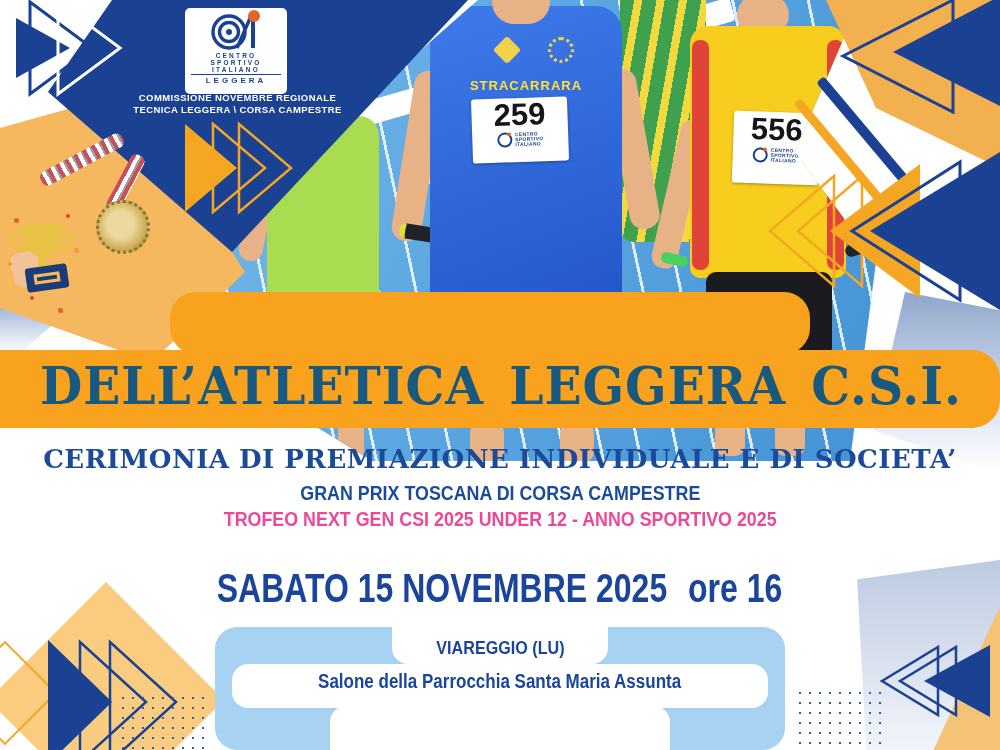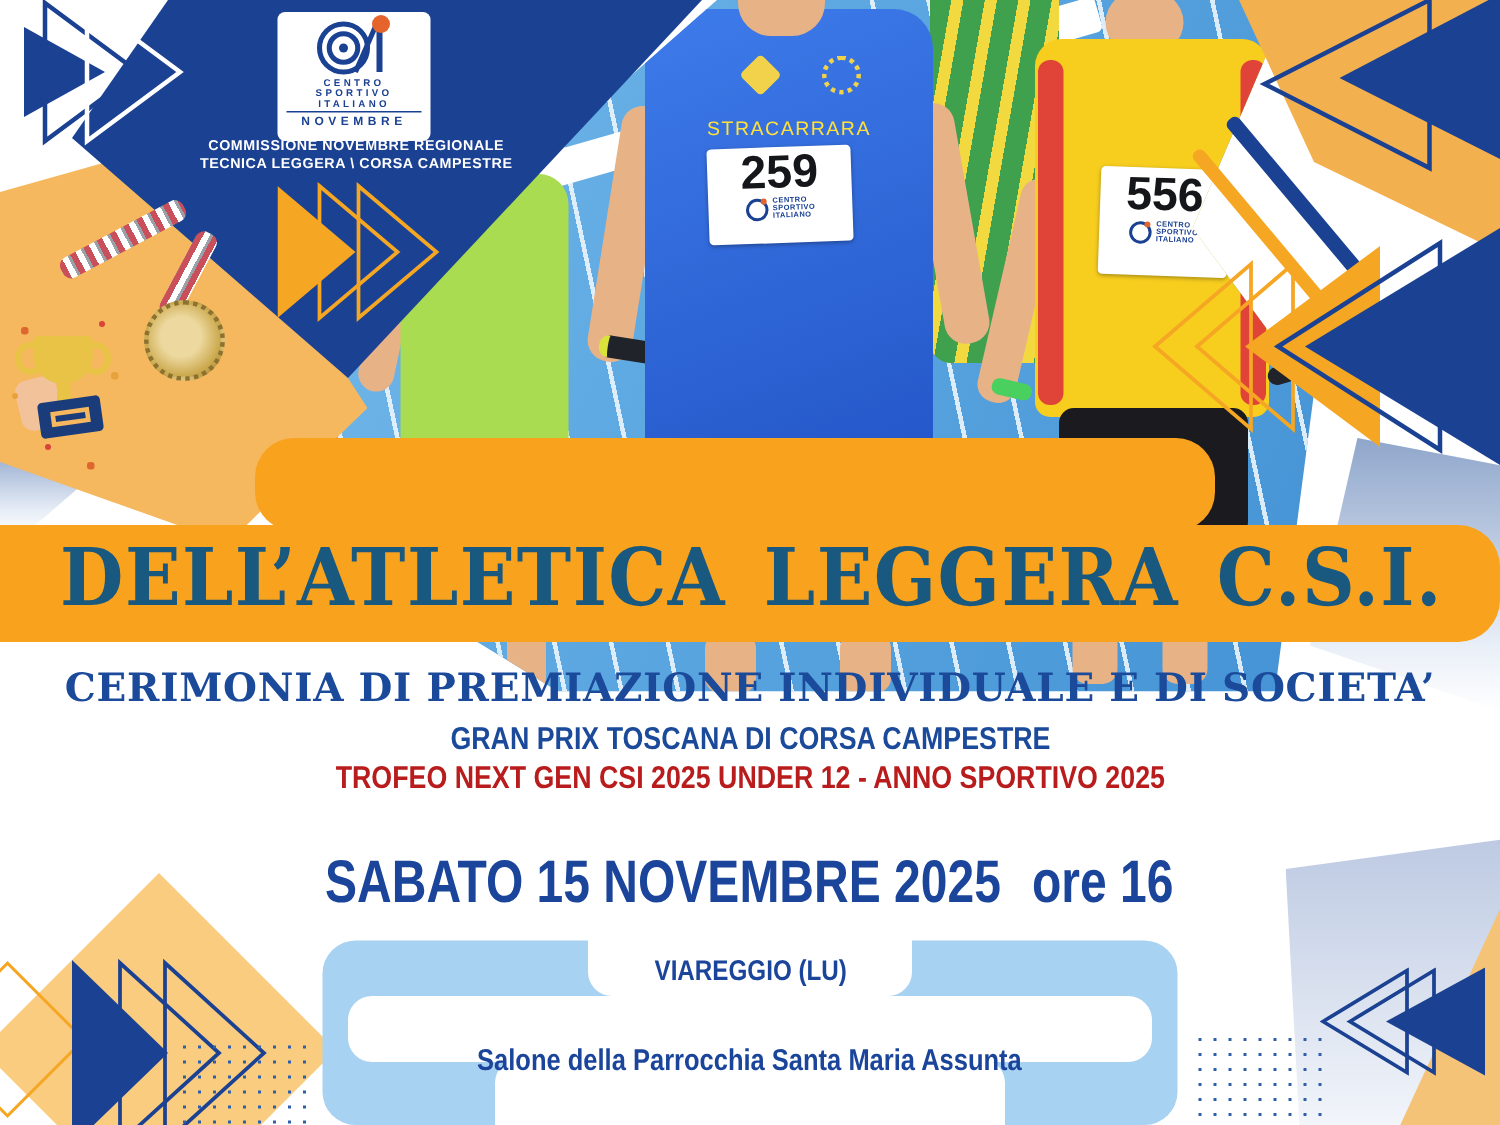--- a/index.html
+++ b/index.html
@@ -16,21 +16,21 @@
   }
   .seam{position:absolute;background:#fff;border-radius:4px;}
   .skin{background:#E8B287;}
 
   
   .jersey-blue{left:430px;top:6px;width:192px;height:298px;background:linear-gradient(160deg,#3E7BEA,#2457C9);border-radius:26px 26px 12px 12px;}
   .neck{left:492px;top:0;width:58px;height:24px;border-radius:0 0 22px 22px;}
   .arm-l{left:403px;top:70px;width:30px;height:172px;border-radius:14px;transform:rotate(9deg);}
   .arm-r{left:618px;top:68px;width:30px;height:162px;border-radius:14px;transform:rotate(-10deg);}
   .watch{left:399px;top:226px;width:36px;height:15px;background:#20242a;border-left:6px solid #D9E33A;border-right:4px solid #D9E33A;border-radius:7px;transform:rotate(9deg);}
-  .stracarrara{left:438px;top:78px;width:176px;text-align:center;color:#FFE03A;font-weight:normal;font-size:13px;letter-spacing:1px;}
+  .stracarrara{left:438px;top:78px;width:176px;text-align:center;color:#FFE03A;font-weight:bold;font-size:13px;letter-spacing:1px;}
   .sponsor-diamond{left:497px;top:40px;width:20px;height:20px;background:#F2D24A;transform:rotate(45deg);border-radius:3px;}
   .sponsor-gear{left:548px;top:37px;width:20px;height:20px;border:3px dotted #F2D24A;border-radius:50%;}
   .bib{background:#fff;border-radius:3px;box-shadow:0 1px 3px rgba(0,0,0,.35);text-align:center;color:#15161a;font-weight:bold;}
   .bib-259{left:472px;top:98px;width:96px;height:64px;font-size:31px;transform:rotate(-2deg);line-height:34px;}
   .bib-556{left:733px;top:112px;width:86px;height:72px;font-size:31px;transform:rotate(2deg);line-height:36px;}
   .csi-mini{display:flex;justify-content:center;align-items:center;gap:3px;}
   .csi-mini .swirl{width:11px;height:11px;border:2px solid #1B4193;border-radius:50%;position:relative;}
   .csi-mini .swirl i{position:absolute;right:-1px;top:-2px;width:4px;height:4px;background:#E4642B;border-radius:50%;}
   .csi-mini .txt{color:#1B4193;font-size:5px;line-height:5px;text-align:left;font-weight:bold;letter-spacing:.3px;}
   .shorts-blue{left:447px;top:300px;width:166px;height:126px;background:#1D49B8;border-radius:12px;}
@@ -118,35 +118,35 @@
   .title-line{position:absolute;left:0;right:0;text-align:center;color:#19597F;
     font-family:"DejaVu Serif",serif;font-weight:bold;white-space:nowrap;}
   .t1{top:296px;font-size:44px;letter-spacing:5px;word-spacing:18px;z-index:9;}
   .t2{top:354px;font-size:53px;letter-spacing:1px;word-spacing:8px;z-index:9;}
   .cond{display:inline-block;transform:scaleX(.92);transform-origin:center;}
 
   
   .line{position:absolute;left:0;right:0;text-align:center;white-space:nowrap;z-index:9;}
   .s1{top:444px;font-family:"DejaVu Serif",serif;font-weight:bold;font-size:26px;color:#1B4A9B;letter-spacing:.5px;}
   .s2{top:481px;font-weight:bold;font-size:21px;color:#1B4A9B;}
-  .s3{top:507px;font-weight:bold;font-size:21px;color:#b91c1c;}
+  .s3{top:507px;font-weight:bold;font-size:21px;color:#ec4899;}
   .date{top:566px;font-weight:bold;font-size:40px;color:#1B459B;}
   .cx85{display:inline-block;transform:scaleX(.85);transform-origin:center;white-space:nowrap;}
   .cx80{display:inline-block;transform:scaleX(.8);transform-origin:center;white-space:nowrap;}
   .date .gap{display:inline-block;width:26px;}
 
   
   .loc-box{left:215px;top:627px;width:570px;height:123px;background:#A7D2F1;border-radius:22px;z-index:8;}
   .loc-white{position:absolute;background:#fff;z-index:9;}
   .lw-top{left:392px;top:625px;width:216px;height:39px;border-radius:0 0 16px 16px;}
   .lw-mid{left:232px;top:664px;width:536px;height:44px;border-radius:16px;}
   .lw-bot{left:330px;top:706px;width:340px;height:44px;border-radius:16px 16px 0 0;}
   .loc-line{position:absolute;left:215px;width:570px;text-align:center;font-weight:bold;color:#1B459B;z-index:10;white-space:nowrap;}
   .loc-city{top:637px;font-size:19px;}
-  .loc-venue{top:696px;font-size:20px;}
+  .loc-venue{top:670px;font-size:20px;}
   .loc-addr{top:714px;font-size:20px;}
 </style>
 </head>
 <body>
 
 <div class="poster">
 
   <div class="photo">
 
     <div class="seam abs" style="left:340px;top:52px;width:400px;height:24px;transform:rotate(-16deg);"></div>
@@ -224,21 +224,21 @@
       <circle cx="44" cy="24" r="3" fill="#1B4193"></circle>
       <line x1="52" y1="40" x2="66" y2="8" stroke="#1B4193" stroke-width="3.4"></line>
       <rect x="66" y="12" width="4" height="28" fill="#1B4193"></rect>
       <circle cx="69" cy="8" r="6" fill="#E4642B"></circle>
     </svg>
     <div class="logo-lines">
       <div>CENTRO</div>
       <div>SPORTIVO</div>
       <div>ITALIANO</div>
     </div>
-    <div class="logo-region">NOVEMBRE</div>
+    <div class="logo-region">LEGGERA</div>
   </div>
   <div class="committee">
     <div>COMMISSIONE NOVEMBRE REGIONALE</div>
     <div>TECNICA LEGGERA \ CORSA CAMPESTRE</div>
   </div>
   <svg class="abs" style="left:185px;top:118px;z-index:6;" width="112" height="100">
     <polygon points="0,6 52,50 0,94" fill="#F5A623"></polygon>
     <polygon points="28,6 80,50 28,94" fill="none" stroke="#F5A623" stroke-width="2.5"></polygon>
     <polygon points="54,6 106,50 54,94" fill="none" stroke="#F5A623" stroke-width="2.5"></polygon>
   </svg>

